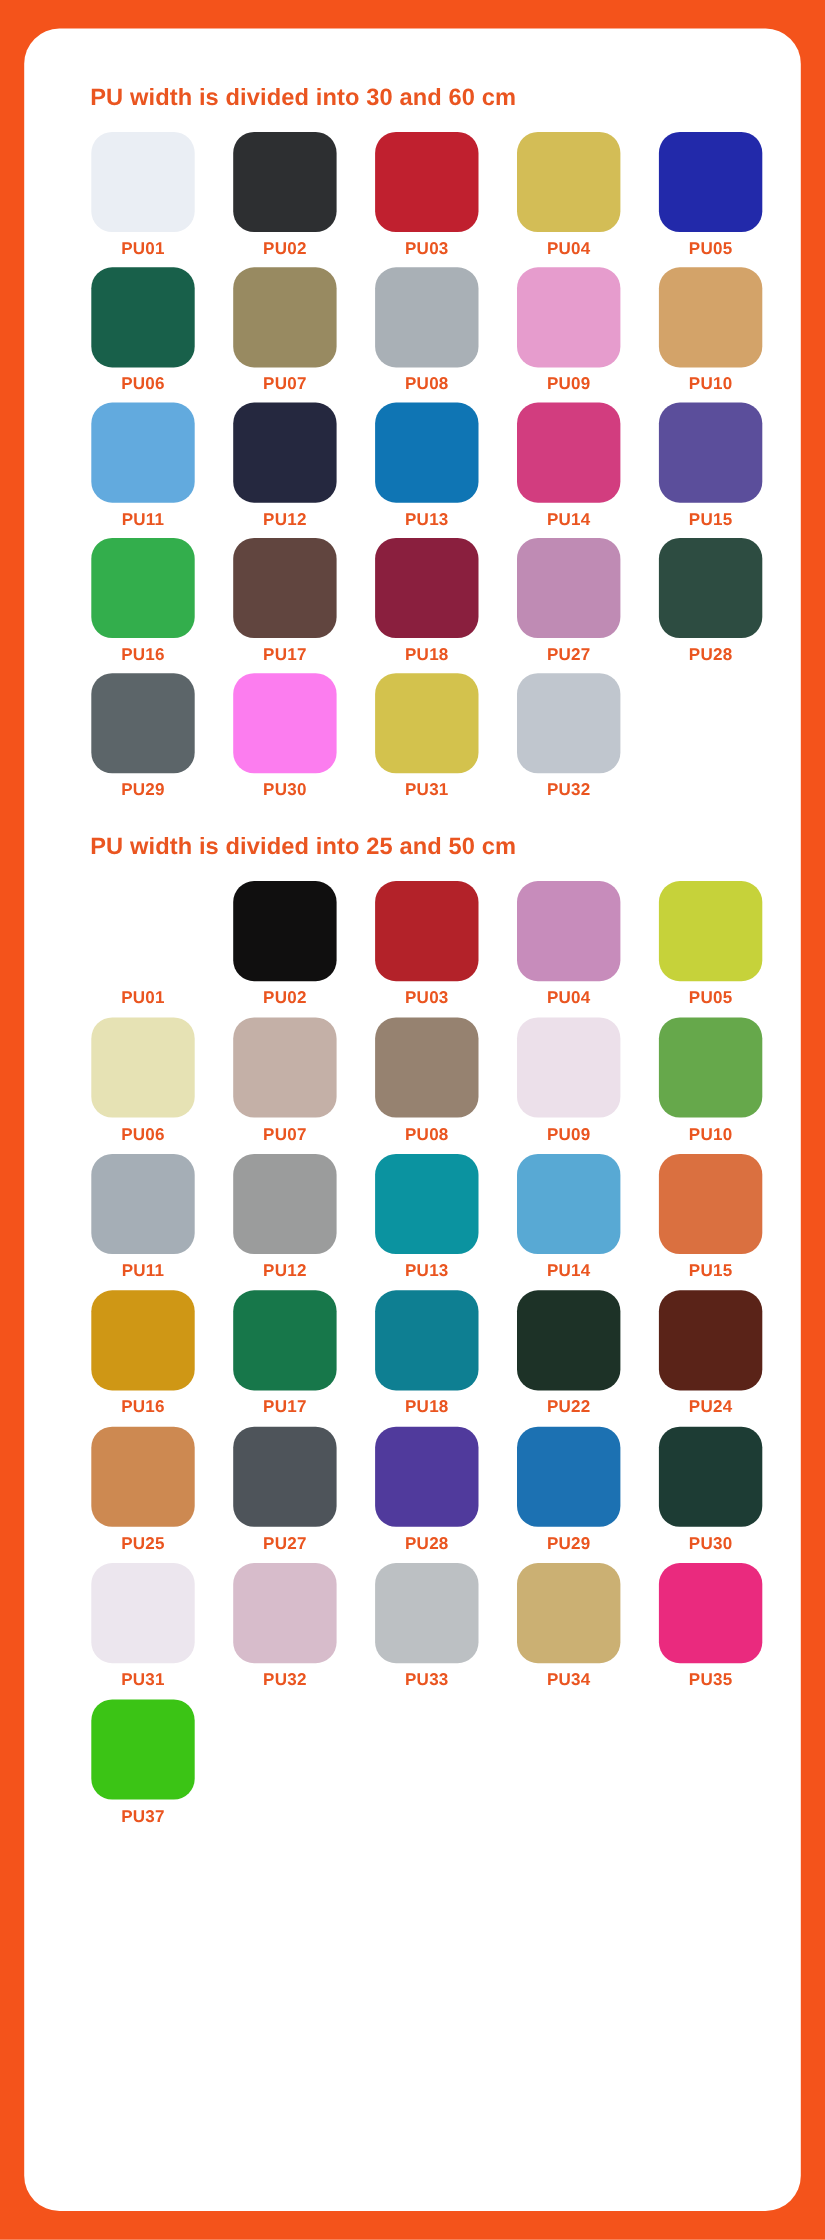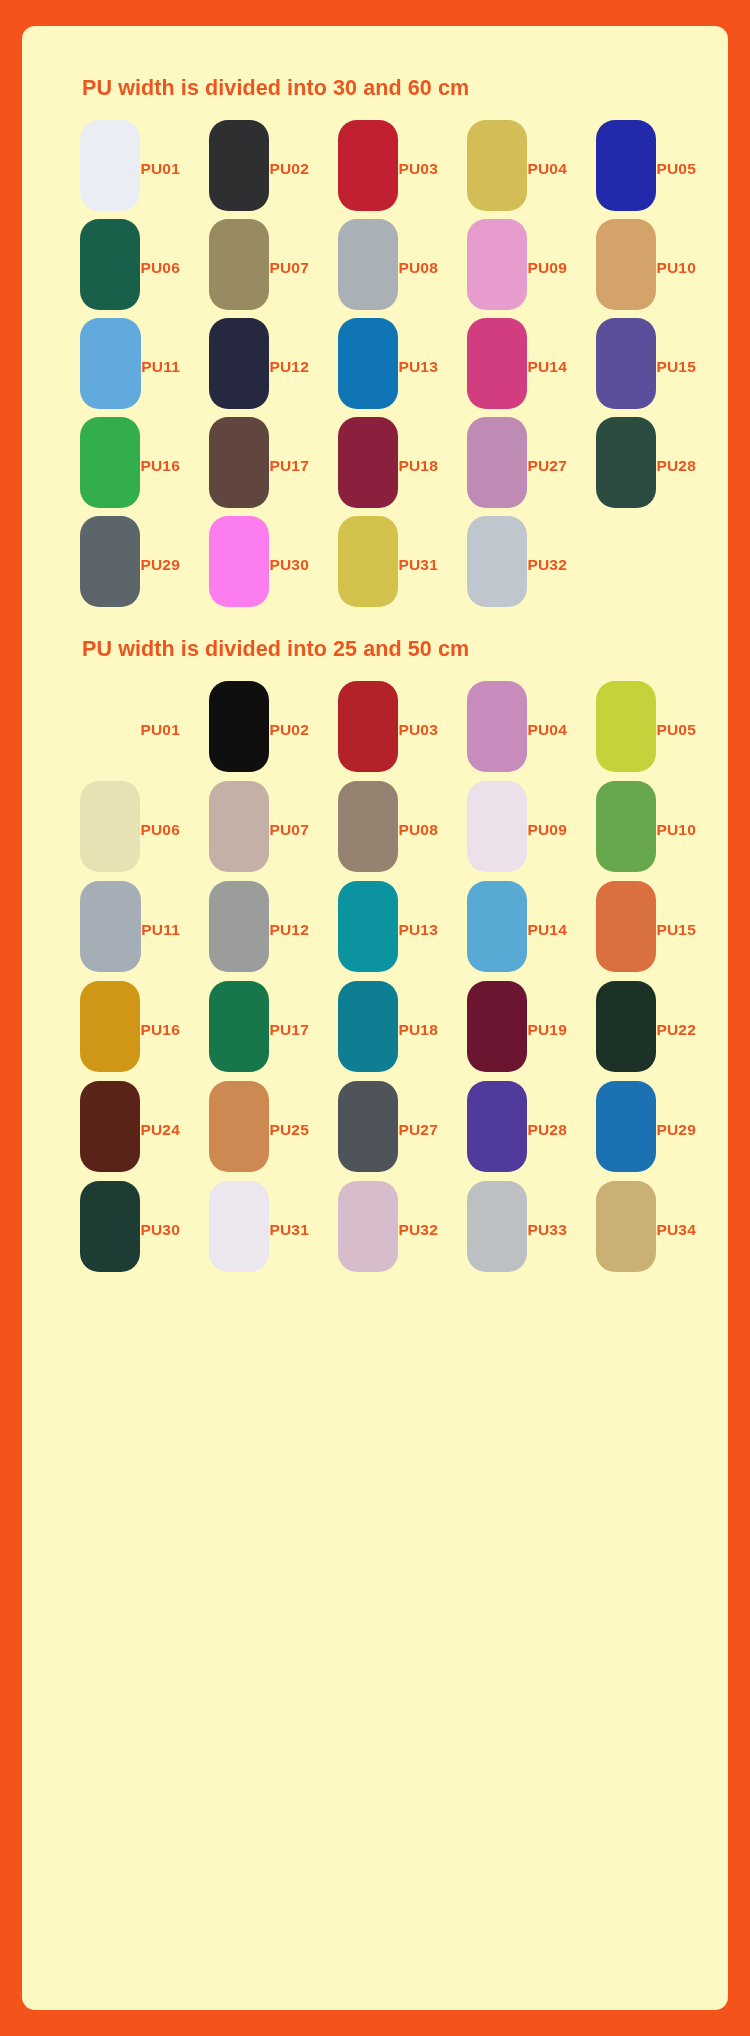--- a/index.html
+++ b/index.html
@@ -17,22 +17,22 @@
     position: relative;
     width: 750px;
     height: 2036px;
     background: #f4531b;
     box-sizing: border-box;
     padding: 26px 22px 26px 22px;
   }
   .card {
     width: 706px;
     height: 1984px;
-    background: #fef9c3;
-    border-radius: 13px;
+    background: #ffffff;
+    border-radius: 32px;
     box-sizing: border-box;
     padding: 50px 58px 40px 58px;
     overflow: hidden;
   }
   .section {
     margin: 0;
   }
   .section + .section {
     margin-top: 30px;
   }
@@ -47,21 +47,21 @@
   }
   .swatch-grid {
     display: grid;
     grid-template-columns: repeat(5, 100px);
     column-gap: 29px;
     row-gap: 8px;
   }
   .swatch-cell {
     width: 100px;
     display: flex;
-    flex-direction: row;
+    flex-direction: column;
     align-items: center;
   }
   .swatch-chip {
     width: 94px;
     height: 91px;
     border-radius: 19px;
     box-sizing: border-box;
   }
   .swatch-chip.empty {
     background: transparent;
@@ -256,24 +256,20 @@
           </div>
           <div class="swatch-cell">
             <div class="swatch-chip" style="background: rgb(23, 119, 74);"></div>
             <div class="swatch-label">PU17</div>
           </div>
           <div class="swatch-cell">
             <div class="swatch-chip" style="background: rgb(14, 127, 146);"></div>
             <div class="swatch-label">PU18</div>
           </div>
           <div class="swatch-cell">
-            <div class="swatch-chip" style="background: rgb(107, 21, 49);"></div>
-            <div class="swatch-label">PU19</div>
-          </div>
-          <div class="swatch-cell">
             <div class="swatch-chip" style="background: rgb(29, 50, 39);"></div>
             <div class="swatch-label">PU22</div>
           </div>
           <div class="swatch-cell">
             <div class="swatch-chip" style="background: rgb(90, 35, 24);"></div>
             <div class="swatch-label">PU24</div>
           </div>
           <div class="swatch-cell">
             <div class="swatch-chip" style="background: rgb(205, 137, 81);"></div>
             <div class="swatch-label">PU25</div>
@@ -303,17 +299,25 @@
             <div class="swatch-label">PU32</div>
           </div>
           <div class="swatch-cell">
             <div class="swatch-chip" style="background: rgb(188, 192, 195);"></div>
             <div class="swatch-label">PU33</div>
           </div>
           <div class="swatch-cell">
             <div class="swatch-chip" style="background: rgb(203, 176, 115);"></div>
             <div class="swatch-label">PU34</div>
           </div>
+          <div class="swatch-cell">
+            <div class="swatch-chip" style="background: rgb(234, 42, 126);"></div>
+            <div class="swatch-label">PU35</div>
+          </div>
+          <div class="swatch-cell">
+            <div class="swatch-chip" style="background: rgb(59, 196, 21);"></div>
+            <div class="swatch-label">PU37</div>
+          </div>
         </div>
     </div>
 
   </div>
 </div>
 
 </body></html>

